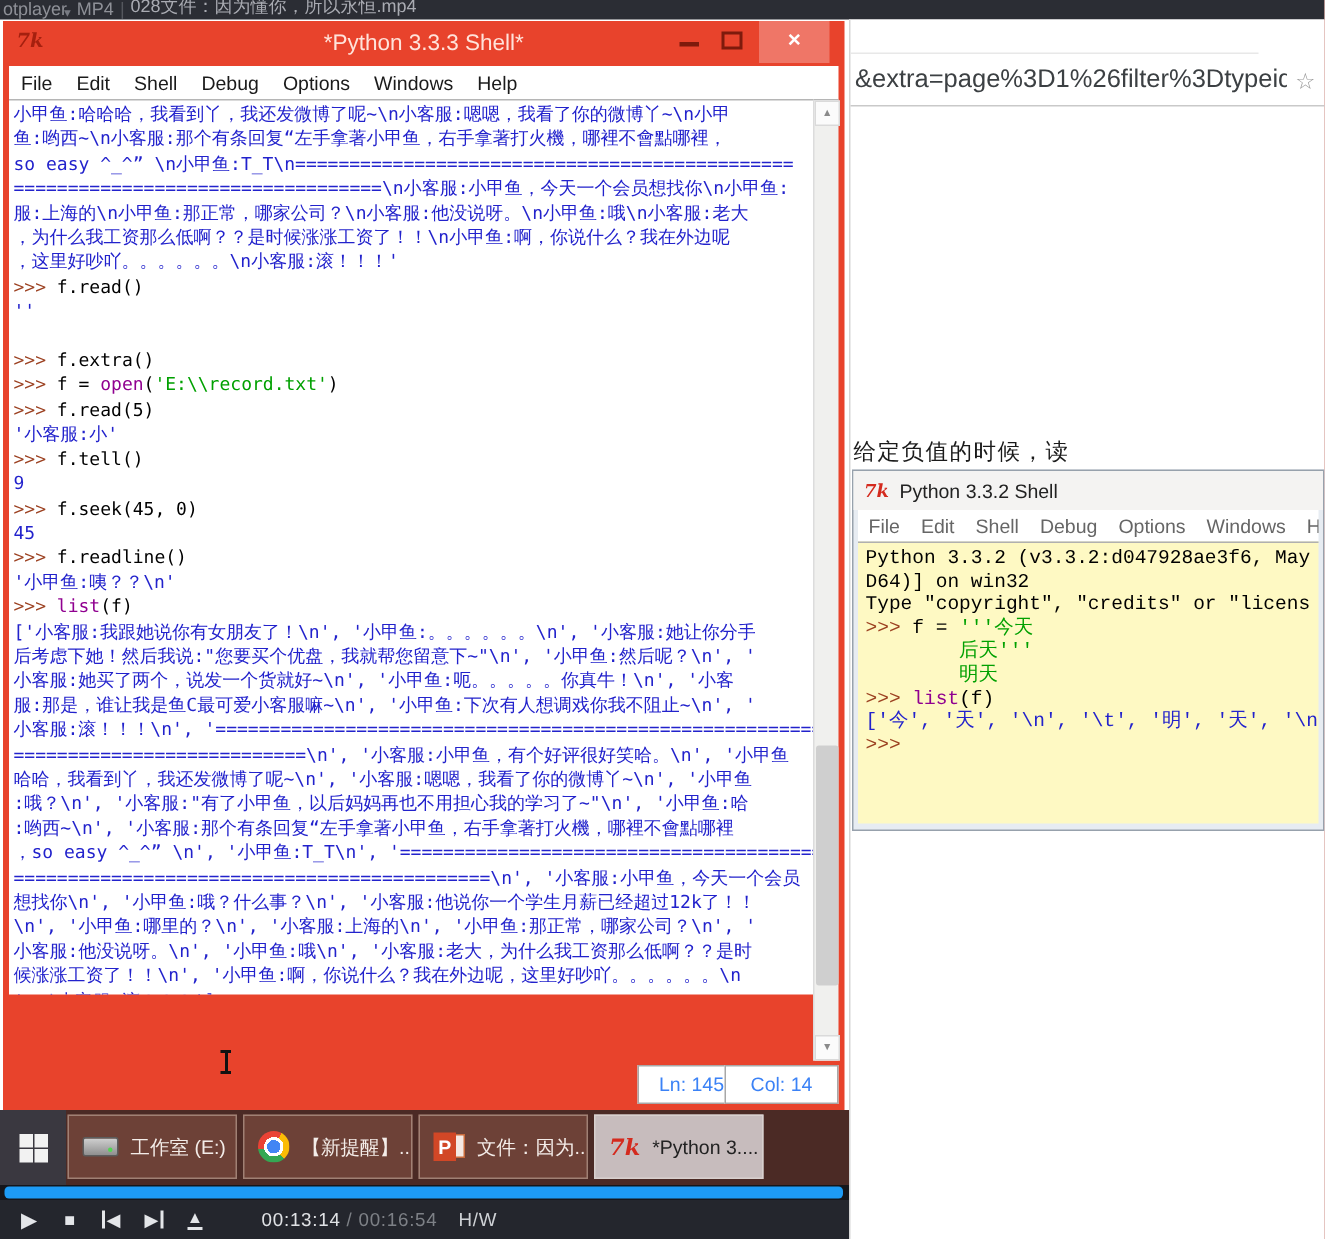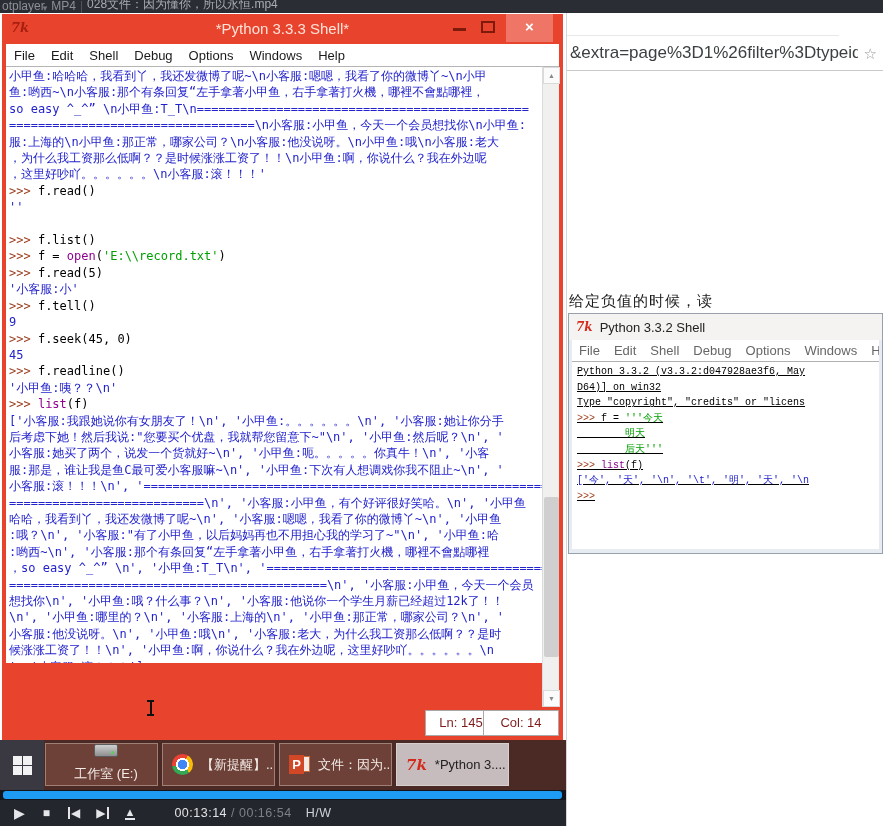--- a/index.html
+++ b/index.html
@@ -55,35 +55,35 @@
   .scrollbar { position:absolute; left:540px; top:52px; width:17px; height:641px; background:#f0f0ee;
     border-top:1px solid #b5b5b5; border-left:1px solid #dcdcdc; }
   .sb-btn { position:absolute; left:0; width:17px; height:17px; background:#fbfbfb; border:1px solid #dadada;
     color:#8a8a8a; font-size:7px; text-align:center; line-height:15px; }
   .sb-up { top:0; }
   .sb-down { bottom:0; }
   .sb-thumb { position:absolute; left:1px; top:430px; width:15px; height:160px; background:#cfcfcf; border-radius:2px; }
 
   .statusbar { position:absolute; left:0; right:0; bottom:0; height:33px; }
   .status-cell { position:absolute; bottom:4px; height:26px; background:#fff; border:1px solid #a8a8a8;
-    font-size:13px; color:#7f1d1d; text-align:center; line-height:24px; }
+    font-size:13px; color:#3b82f6; text-align:center; line-height:24px; }
   .status-ln { right:66px; width:72px; }
   .status-col { right:4px; width:76px; }
 
   
   .win2 { position:absolute; left:568px; top:313px; width:315px; height:241px;
     background:#e7ecf2; border:1px solid #97a1ac; }
   .win2 .titlebar2 { height:26px; background:#f4f3f2; display:flex; align-items:center; padding-left:7px; }
   .win2 .win-icon2 { font-size:12px; }
   .win2 .title2 { margin-left:7px; font-size:13px; color:#222; }
   .menubar2 { height:21px; background:#fff; margin:0 3px; display:flex; align-items:center;
     font-size:13px; color:#666; overflow:hidden; white-space:nowrap; }
-  .content2 { margin:0 3px; height:188px; background:#ffffff; border-top:1px solid #b0b0b0; overflow:hidden;
-    font-family:"Liberation Mono","DejaVu Sans Mono",monospace; font-size:10px; line-height:15.6px;
-    padding:2px 0 0 5px; color:#000;text-decoration:underline; }
+  .content2 { margin:0 3px; height:188px; background:#fef9c3; border-top:1px solid #b0b0b0; overflow:hidden;
+    font-family:"Liberation Mono","DejaVu Sans Mono",monospace; font-size:13px; line-height:15.6px;
+    padding:2px 0 0 5px; color:#000; }
 
   
   .taskbar { position:absolute; left:0; top:740px; width:566px; height:50px; background:#4b2a25; }
   .start-btn { position:absolute; left:0; top:0; width:44px; height:50px; background:#3a3840;
     display:flex; align-items:center; justify-content:center; }
   .win-logo { position:relative; width:19px; height:19px; }
   .win-logo i { position:absolute; width:9px; height:9px; background:#f2f2f2; }
   .win-logo i:nth-child(1){ left:0; top:0; }
   .win-logo i:nth-child(2){ right:0; top:0; }
   .win-logo i:nth-child(3){ left:0; bottom:0; }
@@ -165,22 +165,22 @@
         <span class="menu-item">Debug</span>
         <span class="menu-item">Options</span>
         <span class="menu-item">Windows</span>
         <span class="menu-item">Help</span>
       </div>
     <div class="content2">
         <div class="cline"><span class="seg-c">Python 3.3.2 (v3.3.2:d047928ae3f6, May</span></div>
         <div class="cline"><span class="seg-c">D64)] on win32</span></div>
         <div class="cline"><span class="seg-c">Type "copyright", "credits" or "licens</span></div>
         <div class="cline"><span class="seg-p">&gt;&gt;&gt; </span><span class="seg-c">f = </span><span class="seg-s">'''今天</span></div>
+        <div class="cline"><span class="seg-s">        后天'''</span></div>
         <div class="cline"><span class="seg-s">        明天</span></div>
-        <div class="cline"><span class="seg-s">        后天'''</span></div>
         <div class="cline"><span class="seg-p">&gt;&gt;&gt; </span><span class="seg-b">list</span><span class="seg-c">(f)</span></div>
         <div class="cline"><span class="seg-o">['今', '天', '\n', '\t', '明', '天', '\n</span></div>
         <div class="cline"><span class="seg-p">&gt;&gt;&gt;</span></div>
       </div>
   </div>
 
   <div class="win-main">
     <div class="titlebar">
       <span class="idle-logo win-icon">7k</span>
       <div class="title">*Python 3.3.3 Shell*</div>
@@ -201,21 +201,21 @@
         <div class="cline"><span class="seg-o">小甲鱼:哈哈哈，我看到丫，我还发微博了呢~\n小客服:嗯嗯，我看了你的微博丫~\n小甲</span></div>
         <div class="cline"><span class="seg-o">鱼:哟西~\n小客服:那个有条回复“左手拿著小甲鱼，右手拿著打火機，哪裡不會點哪裡，</span></div>
         <div class="cline"><span class="seg-o">so easy ^_^” \n小甲鱼:T_T\n==============================================</span></div>
         <div class="cline"><span class="seg-o">==================================\n小客服:小甲鱼，今天一个会员想找你\n小甲鱼:</span></div>
         <div class="cline"><span class="seg-o">服:上海的\n小甲鱼:那正常，哪家公司？\n小客服:他没说呀。\n小甲鱼:哦\n小客服:老大</span></div>
         <div class="cline"><span class="seg-o">，为什么我工资那么低啊？？是时候涨涨工资了！！\n小甲鱼:啊，你说什么？我在外边呢</span></div>
         <div class="cline"><span class="seg-o">，这里好吵吖。。。。。。\n小客服:滚！！！'</span></div>
         <div class="cline"><span class="seg-p">&gt;&gt;&gt; </span><span class="seg-c">f.read()</span></div>
         <div class="cline"><span class="seg-o">''</span></div>
         <div class="cline">&nbsp;</div>
-        <div class="cline"><span class="seg-p">&gt;&gt;&gt; </span><span class="seg-c">f.list()</span></div>
+        <div class="cline"><span class="seg-p">&gt;&gt;&gt; </span><span class="seg-c">f.extra()</span></div>
         <div class="cline"><span class="seg-p">&gt;&gt;&gt; </span><span class="seg-c">f = </span><span class="seg-b">open</span><span class="seg-c">(</span><span class="seg-s">'E:\\record.txt'</span><span class="seg-c">)</span></div>
         <div class="cline"><span class="seg-p">&gt;&gt;&gt; </span><span class="seg-c">f.read(5)</span></div>
         <div class="cline"><span class="seg-o">'小客服:小'</span></div>
         <div class="cline"><span class="seg-p">&gt;&gt;&gt; </span><span class="seg-c">f.tell()</span></div>
         <div class="cline"><span class="seg-o">9</span></div>
         <div class="cline"><span class="seg-p">&gt;&gt;&gt; </span><span class="seg-c">f.seek(45, 0)</span></div>
         <div class="cline"><span class="seg-o">45</span></div>
         <div class="cline"><span class="seg-p">&gt;&gt;&gt; </span><span class="seg-c">f.readline()</span></div>
         <div class="cline"><span class="seg-o">'小甲鱼:咦？？\n'</span></div>
         <div class="cline"><span class="seg-p">&gt;&gt;&gt; </span><span class="seg-b">list</span><span class="seg-c">(f)</span></div>
@@ -251,21 +251,21 @@
   <div class="taskbar">
     <div class="start-btn">
       <div class="win-logo">
           <i></i>
           <i></i>
           <i></i>
           <i></i>
         </div>
     </div>
     <div id="task-buttons">
-        <div class="task-btn" style="left: 45px; flex-direction: column;">
+        <div class="task-btn" style="left: 45px;">
           <span class="ticon ticon-drive"></span>
           <span>工作室 (E:)</span>
         </div>
         <div class="task-btn" style="left: 162px;">
           <span class="ticon ticon-chrome"></span>
           <span>【新提醒】...</span>
         </div>
         <div class="task-btn" style="left: 279px;">
           <span class="ticon ticon-ppt">
             <span class="page"></span>

